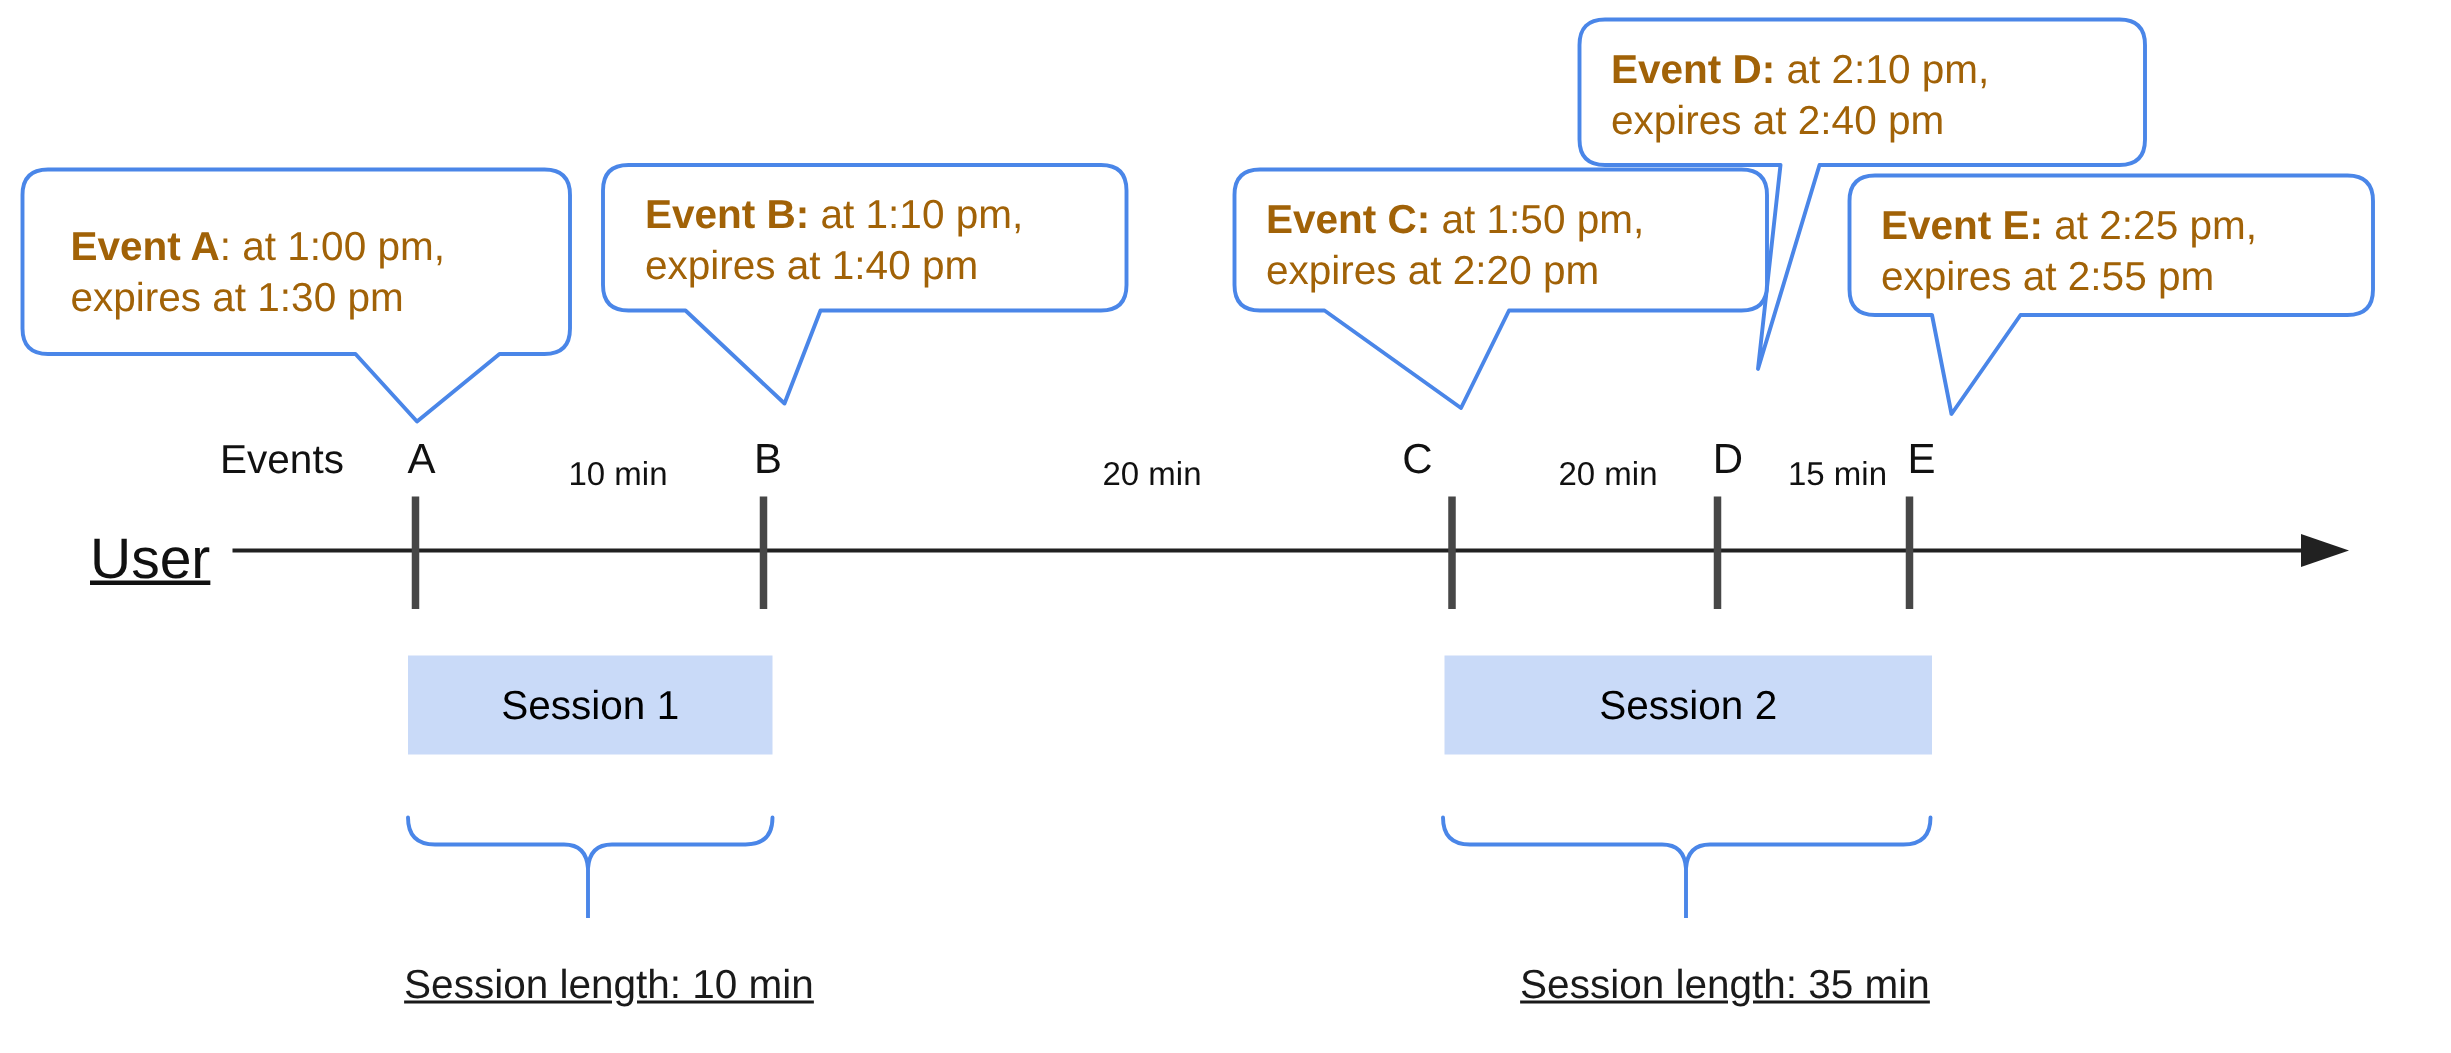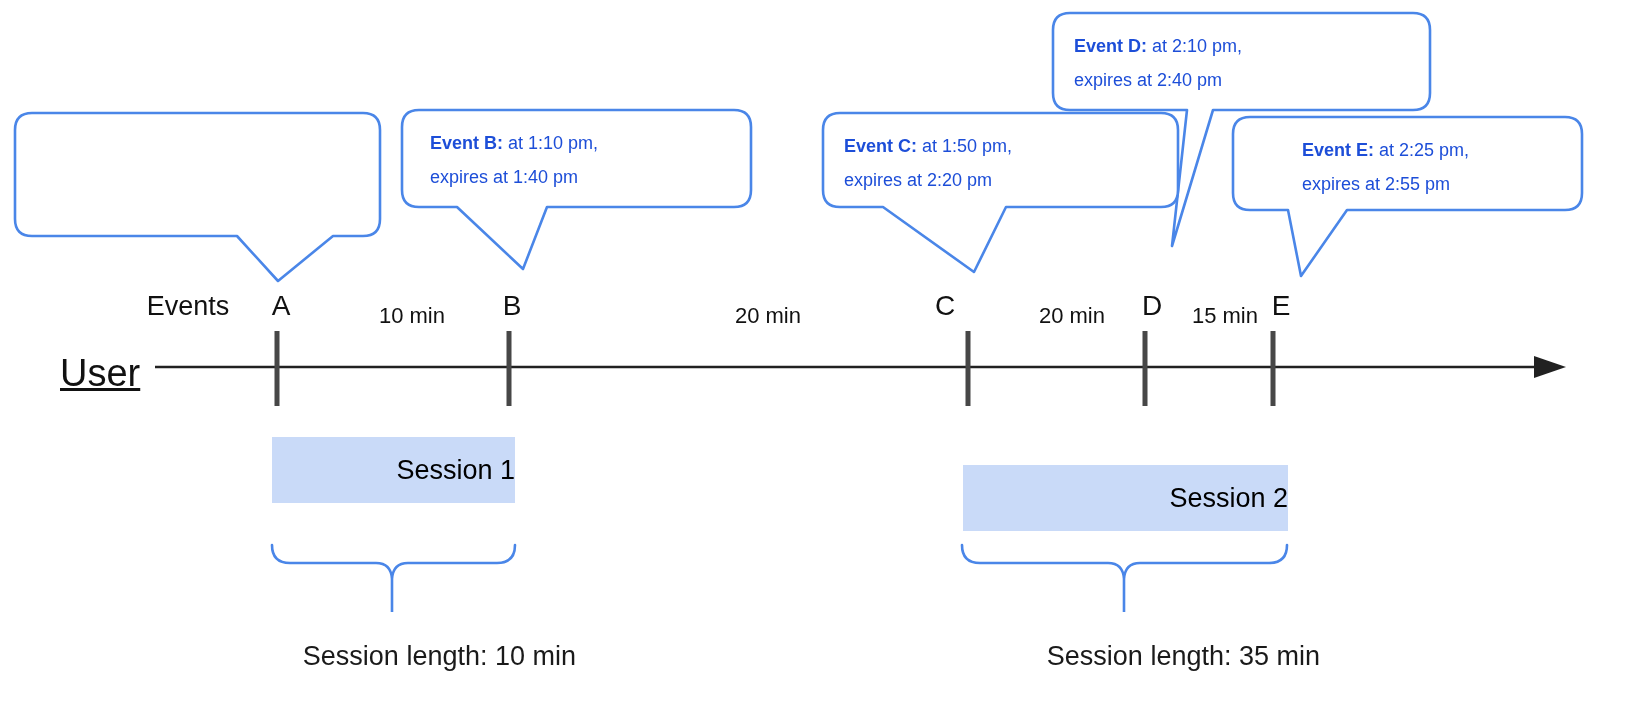--- a/index.html
+++ b/index.html
@@ -7,34 +7,34 @@
     position:relative;
     width:1634px;height:702px;
     background:#ffffff;
     font-family:"Liberation Sans","DejaVu Sans",sans-serif;
     color:#000;
     overflow:hidden;
   }
   #shapes{position:absolute;left:0;top:0;width:1634px;height:702px;}
   .abs{position:absolute;}
   .bubble-text{
-    font-size:18px;line-height:34px;color:#1d4ed8;white-space:nowrap;
+    font-size:27px;line-height:34px;color:#a16207;white-space:nowrap;
   }
   .tick-letter{
     font-size:28px;width:40px;text-align:center;color:#111;
   }
   .interval{
     font-size:22px;width:90px;text-align:right;color:#111;
   }
   .session-box{
-    background:#c9daf8;display:flex;align-items:center;justify-content:flex-end;
+    background:#c9daf8;display:flex;align-items:center;justify-content:center;
     font-size:27px;color:#000;
   }
   .length-label{
-    font-size:27px;width:340px;text-align:right;color:#1a1a1a;
+    font-size:27px;width:340px;text-align:center;color:#1a1a1a;text-decoration:underline;
   }
   .axis-label{font-size:38px;color:#111;text-decoration:underline;}
   .events-label{font-size:27px;color:#111;width:96px;text-align:center;}
 </style>
 </head>
 <body>
 
 <div id="canvas">
 
   <svg id="shapes" viewBox="0 0 1634 702">
@@ -55,33 +55,37 @@
     <rect x="274.5" y="331" width="5" height="75" fill="#474747"></rect>
     <rect x="506.5" y="331" width="5" height="75" fill="#474747"></rect>
     <rect x="965.5" y="331" width="5" height="75" fill="#474747"></rect>
     <rect x="1142.5" y="331" width="5" height="75" fill="#474747"></rect>
     <rect x="1270.5" y="331" width="5" height="75" fill="#474747"></rect>
 
     <path d="M272,545 Q272,563 290,563 L376,563 Q391,563 392,579 L392,612 L392,579 Q393,563 408,563 L497,563 Q515,563 515,545" fill="none" stroke="#4a86e8" stroke-width="2.6" stroke-linecap="round"></path>
     <path d="M962,545 Q962,563 980,563 L1108,563 Q1123,563 1124,579 L1124,612 L1124,579 Q1125,563 1140,563 L1269,563 Q1287,563 1287,545" fill="none" stroke="#4a86e8" stroke-width="2.6" stroke-linecap="round"></path>
   </svg>
 
+  <div class="abs bubble-text" style="left:47px;top:147px;">
+    <div><b>Event A</b><span>: at 1:00 pm,</span></div>
+    <div>expires at 1:30 pm</div>
+  </div>
   <div class="abs bubble-text" style="left:397px;top:126px;margin-left:33px;">
     <div><b>Event B:</b><span> at 1:10 pm,</span></div>
     <div>expires at 1:40 pm</div>
   </div>
   <div class="abs bubble-text" style="left:844px;top:129px;">
     <div><b>Event C:</b><span> at 1:50 pm,</span></div>
     <div>expires at 2:20 pm</div>
   </div>
   <div class="abs bubble-text" style="left:1074px;top:29px;">
     <div><b>Event D:</b><span> at 2:10 pm,</span></div>
     <div>expires at 2:40 pm</div>
   </div>
-  <div class="abs bubble-text" style="left:1254px;top:133px;margin-left:48px;">
+  <div class="abs bubble-text" style="left:1254px;top:133px;">
     <div><b>Event E:</b><span> at 2:25 pm,</span></div>
     <div>expires at 2:55 pm</div>
   </div>
 
   <div class="abs events-label" style="left:140px;top:291px;">Events</div>
   <div class="abs axis-label" style="left:60px;top:352px;">User</div>
 
   <div class="abs tick-letter" style="left:261px;top:290px;">A</div>
   <div class="abs tick-letter" style="left:492px;top:290px;">B</div>
   <div class="abs tick-letter" style="left:925px;top:290px;">C</div>
@@ -89,20 +93,20 @@
   <div class="abs tick-letter" style="left:1261px;top:290px;">E</div>
 
   <div class="abs interval" style="left:355px;top:303px;">10 min</div>
   <div class="abs interval" style="left:711px;top:303px;">20 min</div>
   <div class="abs interval" style="left:1015px;top:303px;">20 min</div>
   <div class="abs interval" style="left:1168px;top:303px;">15 min</div>
 
   <div class="abs session-box" style="left:272px;top:437px;width:243px;height:66px;">
     <span>Session 1</span>
   </div>
-  <div class="abs session-box" style="left:963px;top:437px;width:325px;height:66px;margin-top:28px;">
+  <div class="abs session-box" style="left:963px;top:437px;width:325px;height:66px;">
     <span>Session 2</span>
   </div>
 
   <div class="abs length-label" style="left:236px;top:641px;">Session length: 10 min</div>
   <div class="abs length-label" style="left:980px;top:641px;">Session length: 35 min</div>
 
 </div>
 
 </body></html>

